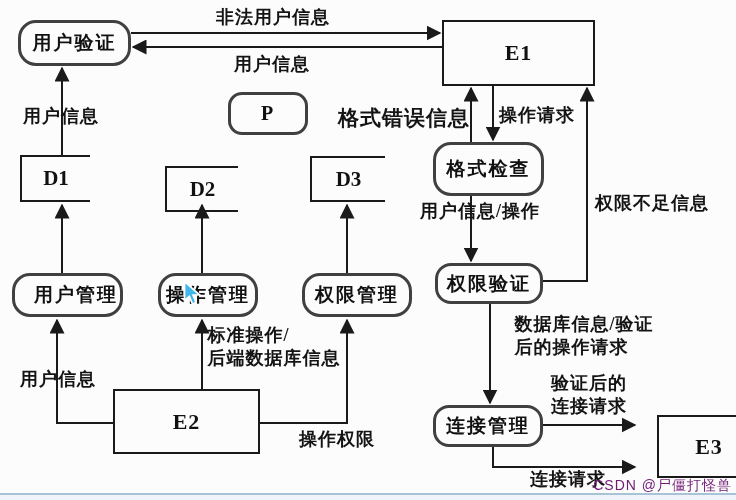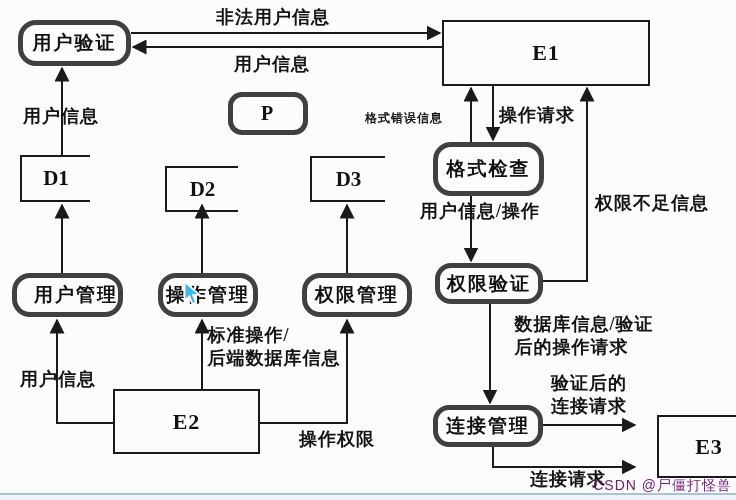--- a/index.html
+++ b/index.html
@@ -10,26 +10,26 @@
   }
   .stage{position:relative;width:736px;height:500px;}
   .edges{position:absolute;left:0;top:0;z-index:1;}
 
   
   .node{
     position:absolute;z-index:2;box-sizing:border-box;
     display:flex;align-items:center;justify-content:center;
     color:#111;font-weight:bold;background:#fcfcfc;
   }
-  .rounded{border:5px solid #404040;border-radius:18px;font-size:19px;letter-spacing:2px;}
+  .rounded{border:3px solid #404040;border-radius:18px;font-size:19px;letter-spacing:2px;}
   .rect{border:2px solid #1a1a1a;font-size:22px;letter-spacing:1px;}
   .dstore{border:2px solid #1a1a1a;border-right:none;font-size:21px;background:transparent;}
 
   #node-user-auth{left:18px;top:20px;width:113px;height:46px;}
-  #node-e1{left:442px;top:20px;width:208px;height:66px;}
+  #node-e1{left:442px;top:20px;width:153px;height:66px;}
   #node-p{left:228px;top:92px;width:80px;height:43px;border-radius:14px;font-size:20px;}
   #node-d1{left:20px;top:155px;width:70px;height:47px;}
   #node-d2{left:165px;top:146px;width:73px;height:46px;margin-top:20px;}
   #node-d3{left:310px;top:156px;width:75px;height:46px;}
   #node-format-check{left:433px;top:142px;width:111px;height:54px;}
   #node-perm-verify{left:435px;top:263px;width:108px;height:41px;border-radius:16px;}
   #node-user-mgmt{left:12px;top:273px;width:111px;height:44px;padding-left:17px;}
   #node-op-mgmt{left:158px;top:273px;width:100px;height:44px;}
   #node-perm-mgmt{left:302px;top:273px;width:110px;height:44px;}
   #node-e2{left:113px;top:389px;width:147px;height:65px;}
@@ -38,21 +38,21 @@
 
   
   .elbl{
     position:absolute;z-index:3;color:#141414;font-weight:bold;
     font-size:18px;white-space:nowrap;transform:translateX(-50%);
     text-align:left;line-height:23px;letter-spacing:1px;
   }
   #lbl-illegal{left:273px;top:6px;}
   #lbl-userinfo-top{left:272px;top:53px;}
   #lbl-userinfo-left{left:61px;top:105px;}
-  #lbl-format-error{left:404px;top:107px;font-size:12px;}
+  #lbl-format-error{left:404px;top:107px;font-size:21px;}
   #lbl-op-request{left:537px;top:104px;}
   #lbl-userinfo-op{left:480px;top:200px;}
   #lbl-insufficient{left:652px;top:192px;}
   #lbl-db-verified{left:584px;top:313px;}
   #lbl-verified-conn{left:589px;top:372px;}
   #lbl-conn-request{left:568px;top:468px;}
   #lbl-std-op{left:274px;top:324px;}
   #lbl-op-perm{left:337px;top:428px;}
   #lbl-userinfo-e2{left:58px;top:368px;}
 

